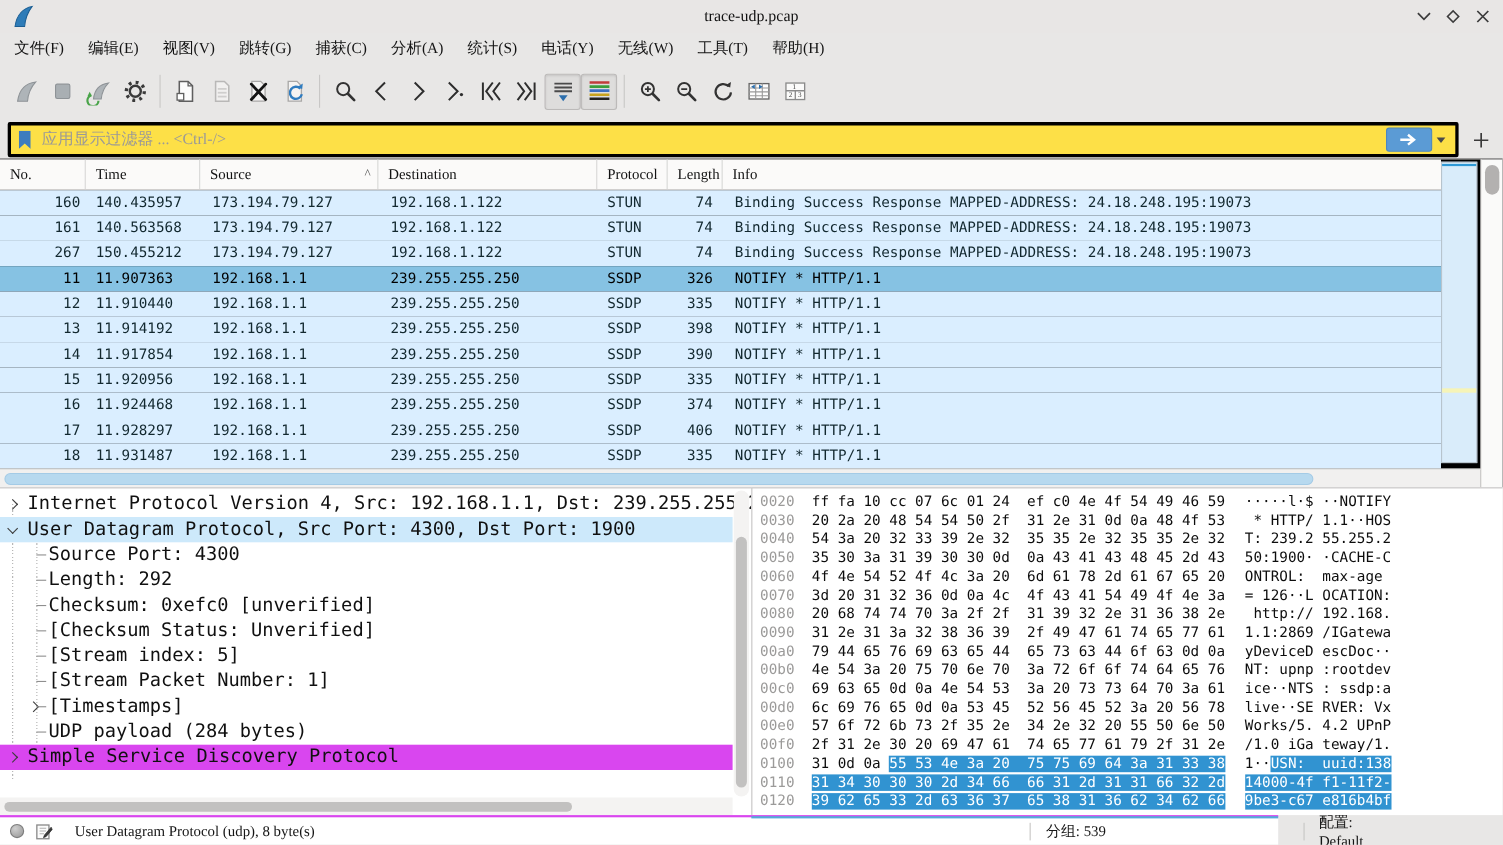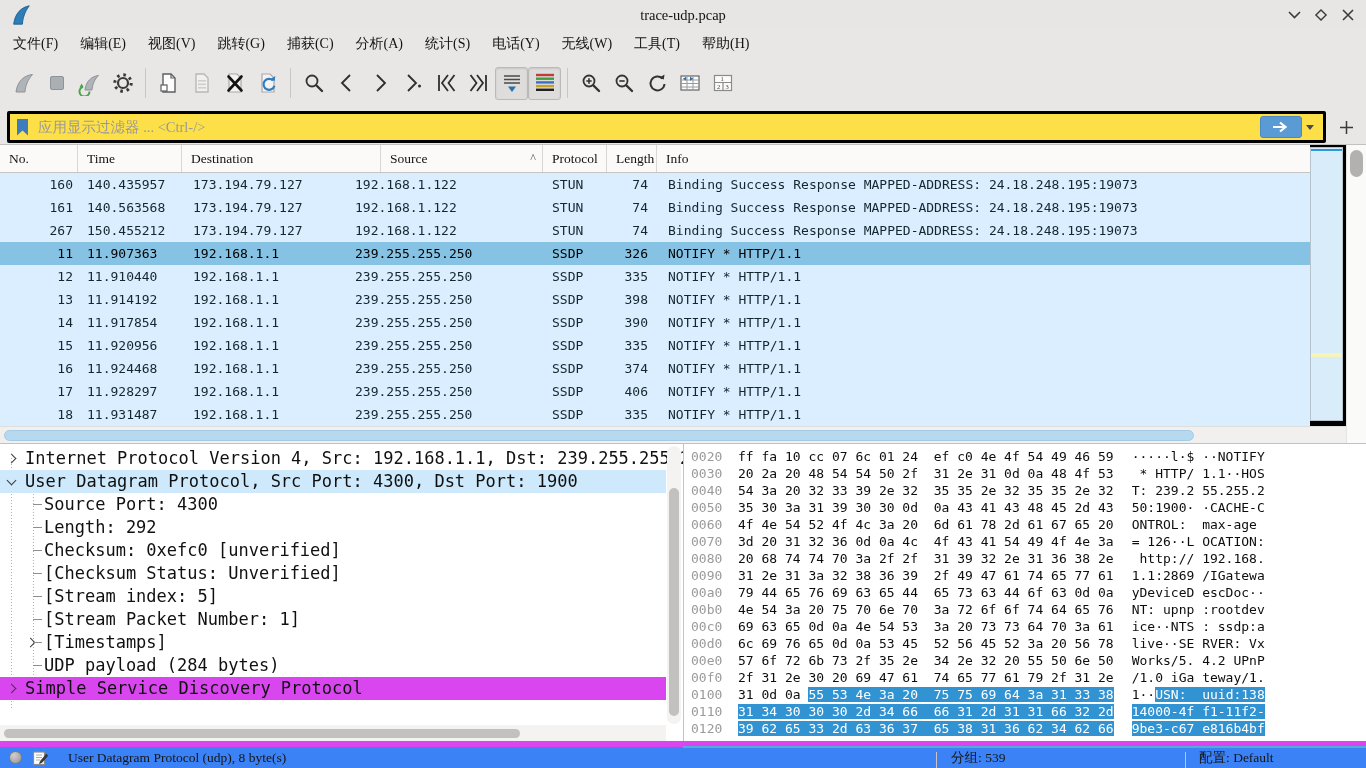--- a/index.html
+++ b/index.html
@@ -82,21 +82,21 @@
   #hx-rows{position:absolute;left:0;top:4px}
   .hxrow{height:17px;line-height:17px;font-family:"DejaVu Sans Mono","Liberation Mono",monospace;font-size:13px;display:flex;white-space:pre}
   .off{width:36px;margin-left:7px;color:#9b9a99}
   .hx{margin-left:11px;color:#0d0d0d}
   .asc{margin-left:18px;color:#0d0d0d}
   .hseg.sel{background:#3193d1;color:#fff}
   #h-vscroll{position:absolute;right:2px;top:2px;width:14px;height:292px;background:#f7f6f5;border-radius:7px}
   #h-vthumb{position:absolute;left:2px;top:28px;width:10px;height:234px;background:#cbcac9;border-radius:5px}
 
   
-  #statusbar{position:absolute;top:741px;left:0;width:1366px;height:27px;background:#3b82f6;border-top:6px solid #d946ef;box-sizing:border-box;display:flex;align-items:center}
+  #statusbar{position:absolute;top:741px;left:0;width:1162px;height:27px;background:#ffffff;border-top:2px solid #d946ef;box-sizing:border-box;display:flex;align-items:center}
   #statusbar::after{content:'';position:absolute;left:683px;right:0;top:-1px;height:2px;background:#56a9da}
   #expert-dot{width:13px;height:13px;border-radius:50%;margin-left:9px;background:radial-gradient(circle at 35% 30%,#cfcfcf,#959595);border:1px solid #7d7d7d;box-sizing:border-box}
   #comment-ico{margin-left:10px}
   #status-proto{margin-left:20px;font-size:13.5px;color:#151515}
   .ssep{position:absolute;top:5px;width:1px;height:16px;background:#c6c5c4}
   #status-packets{position:absolute;left:951px;font-size:13.5px;color:#151515}
   #status-profile{position:absolute;left:1199px;font-size:13.5px;color:#151515}
 
   svg{display:block}
 </style>
@@ -299,22 +299,22 @@
     <svg width="15" height="15" viewBox="0 0 15 15">
         <path d="M7.5 1 V14 M1 7.5 H14" stroke="#3a3a3a" stroke-width="1.5"></path>
       </svg>
   </div>
 </div>
 
 <div id="packetlist">
   <div id="pl-header">
       <div class="hcell c-no">No.</div>
       <div class="hcell c-time">Time</div>
+      <div class="hcell c-src">Source<span class="sort">^</span></div>
       <div class="hcell c-dst">Destination</div>
-      <div class="hcell c-src">Source<span class="sort">^</span></div>
       <div class="hcell c-proto">Protocol</div>
       <div class="hcell c-len">Length</div>
       <div class="hcell c-info">Info</div>
     </div>
   <div id="pl-rows">
       <div class="prow">
         <div class="pcell c-no">160</div>
         <div class="pcell c-time">140.435957</div>
         <div class="pcell c-src">173.194.79.127</div>
         <div class="pcell c-dst">192.168.1.122</div>

